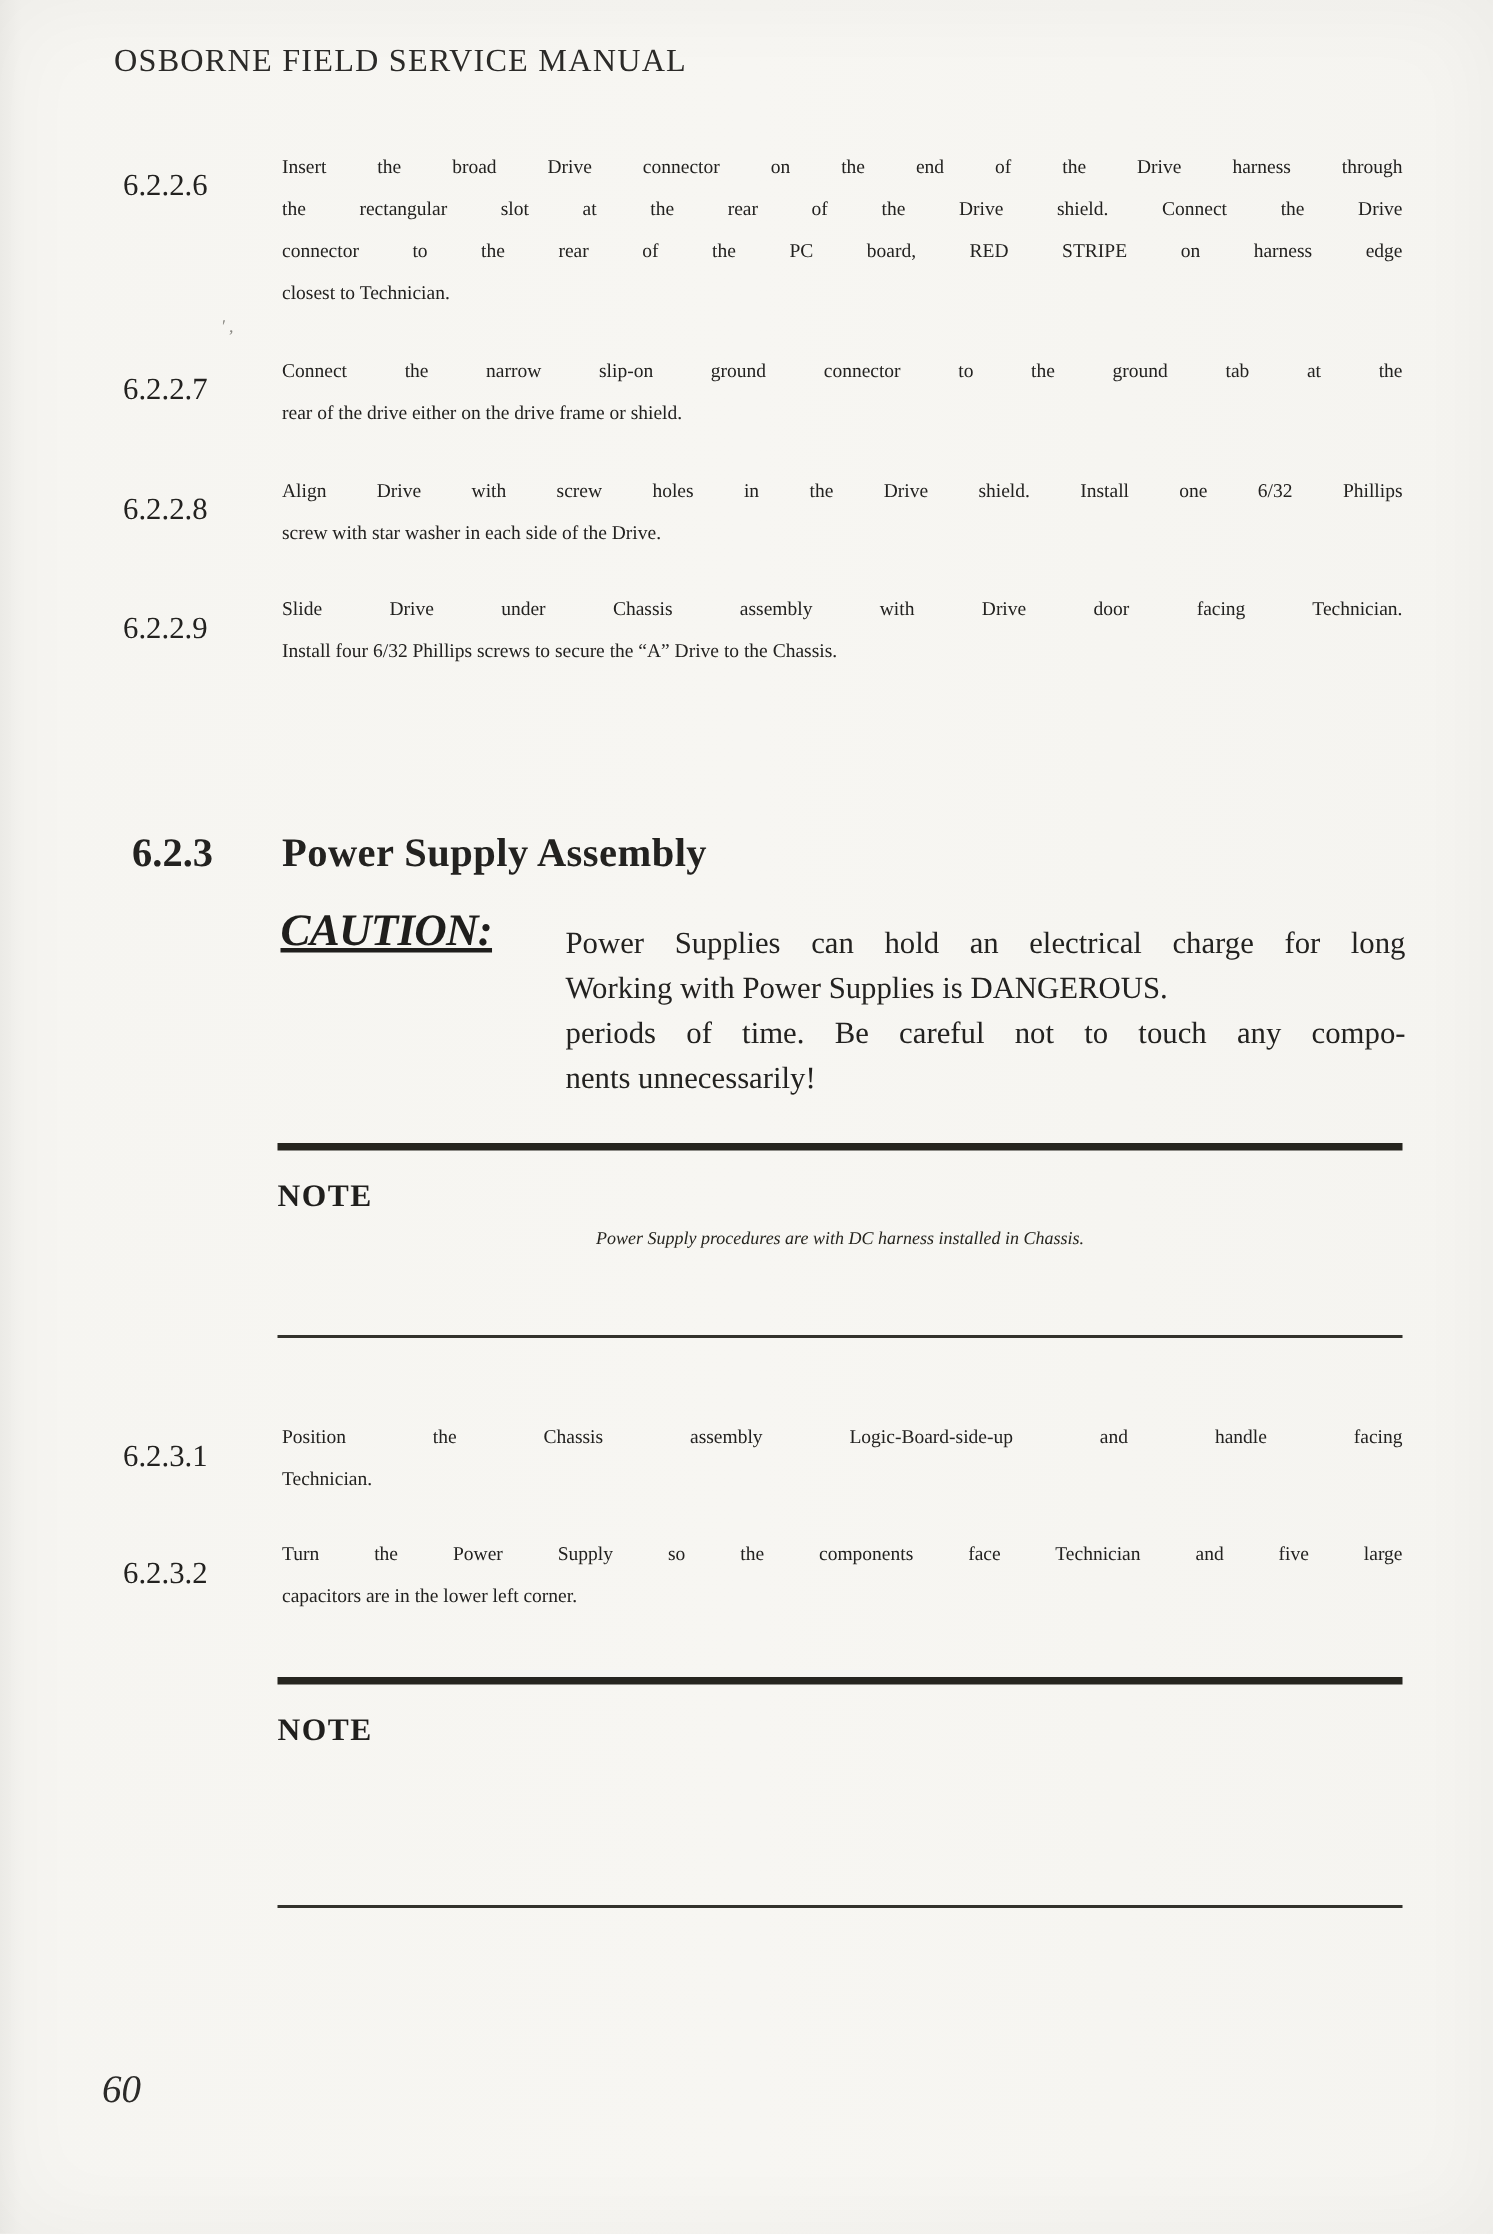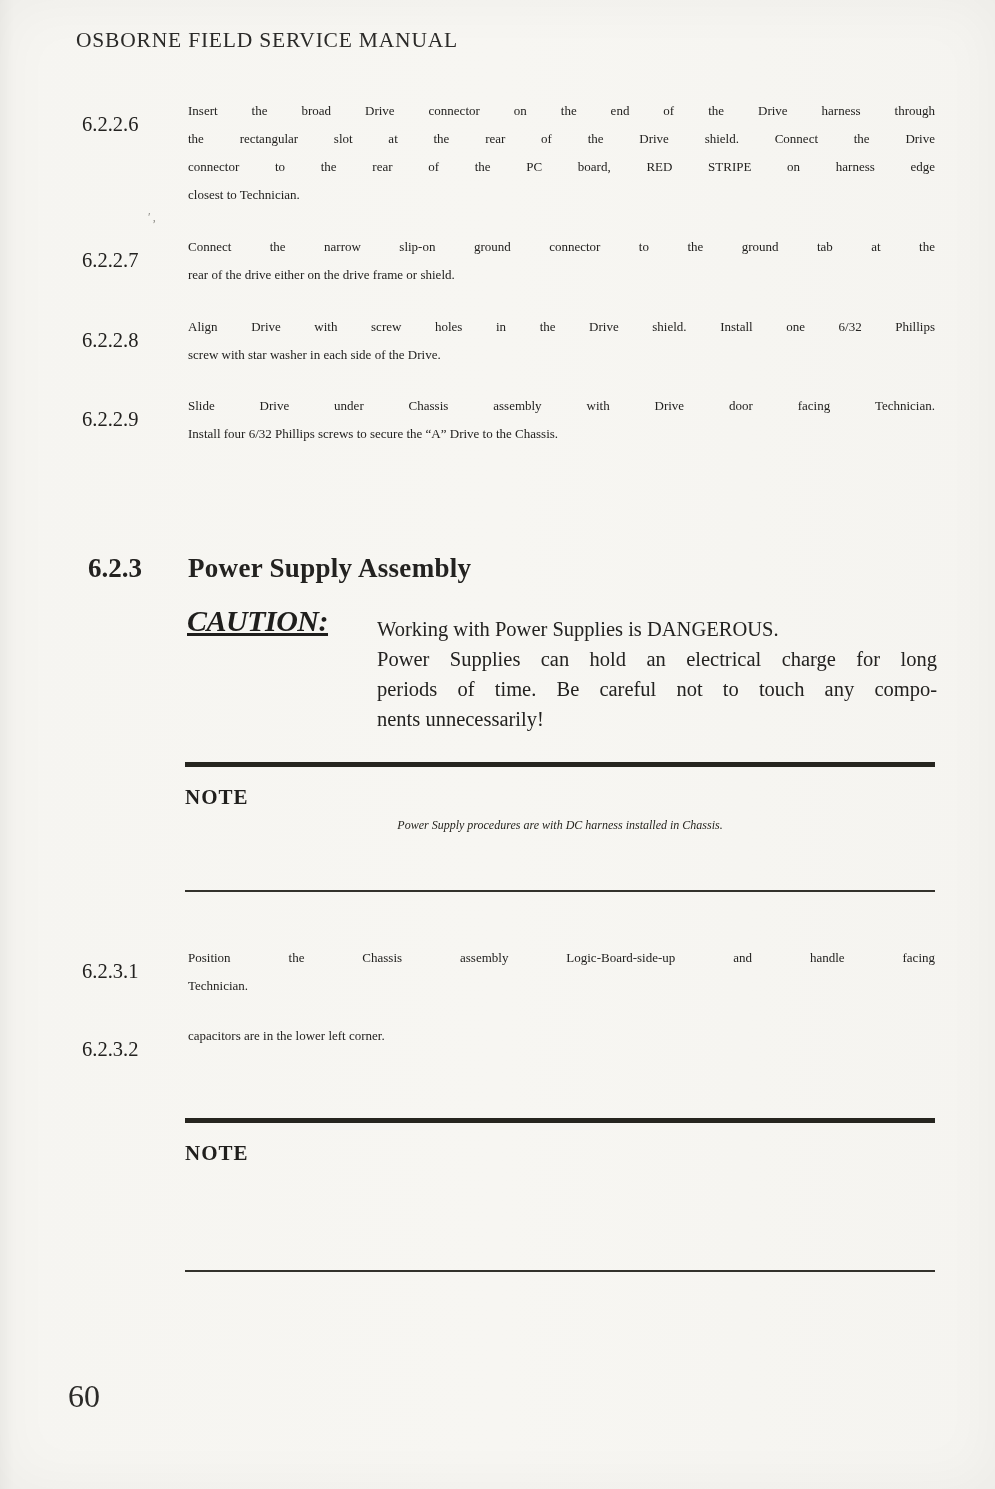--- a/index.html
+++ b/index.html
@@ -56,21 +56,21 @@
     font-weight: bold;
     font-size: 21px; letter-spacing: 1px;
     margin-top: 18px; color: #201f1d;
   }
   .note-text {
     text-align: center; font-style: italic;
     margin-top: 8px; white-space: nowrap; color: #26251f;
   }
   .note-box.first .note-text { font-size: 12px; }
   .note-box.second .note-text { font-size: 19.5px; letter-spacing: -0.2px; }
-  .page-number { position: absolute; left: 68px; top: 1378px; font-size: 32px; color: #2b2a28; }
+  .page-number { position: absolute; left: 68px; top: 1378px; font-size: 26px; color: #2b2a28; font-style: italic; }
   .scan-mark {
     position: absolute; left: 148px; top: 210px;
     font-size: 12px; color: #8a8983; letter-spacing: 2px;
   }
 </style>
 </head>
 <body>
 
 <div class="page">
 
@@ -112,42 +112,43 @@
     </div>
   </div>
 
   <div class="section-heading">
     <span class="h-num">6.2.3</span>
     <span class="h-title">Power Supply Assembly</span>
   </div>
 
   <div class="caution-label">CAUTION:</div>
   <div class="caution-body">
+    <div class="ln j">Power Supplies can hold an electrical charge for long</div>
     <div class="ln">Working with Power Supplies is DANGEROUS.</div>
-    <div class="ln j">Power Supplies can hold an electrical charge for long</div>
     <div class="ln j">periods of time. Be careful not to touch any compo-</div>
     <div class="ln">nents unnecessarily!</div>
   </div>
 
   <div class="note-box first">
     <div class="note-title">NOTE</div>
     <div class="note-text">Power Supply procedures are with DC harness installed in Chassis.</div>
   </div>
 
   <div class="step" style="top:944px">
     <div class="step-num">6.2.3.1</div>
     <div class="step-text">
       <div class="ln j">Position the Chassis assembly Logic-Board-side-up and handle facing</div>
       <div class="ln">Technician.</div>
     </div>
   </div>
 
   <div class="step" style="top:1022px">
     <div class="step-num">6.2.3.2</div>
     <div class="step-text">
+      <div class="ln j">Turn the Power Supply so the components face Technician and five large</div>
       <div class="ln">capacitors are in the lower left corner.</div>
     </div>
   </div>
 
   <div class="note-box second">
     <div class="note-title">NOTE</div>
   </div>
 
   <div class="page-number">60</div>
 

